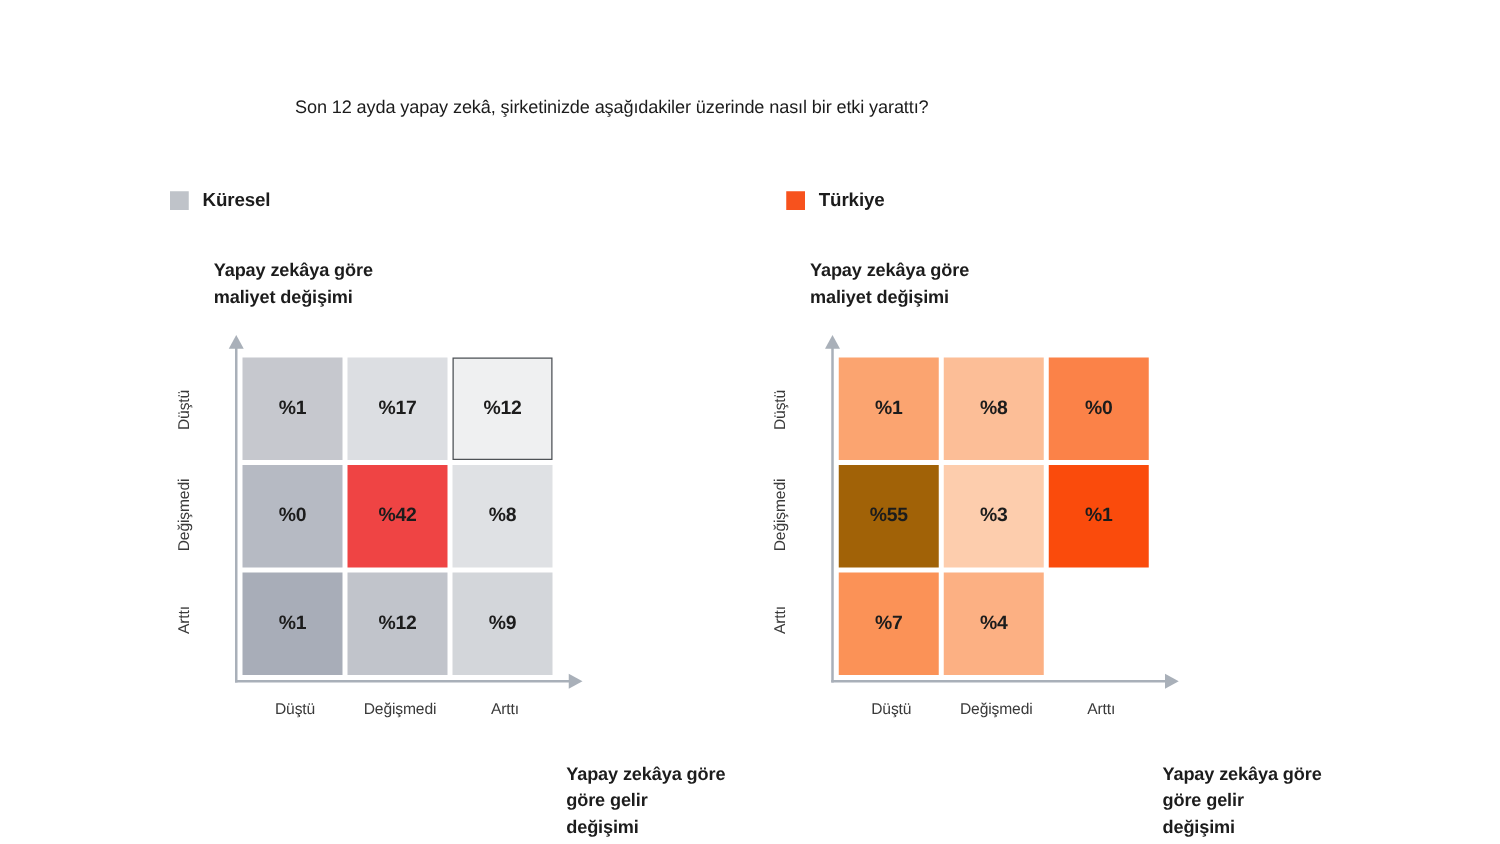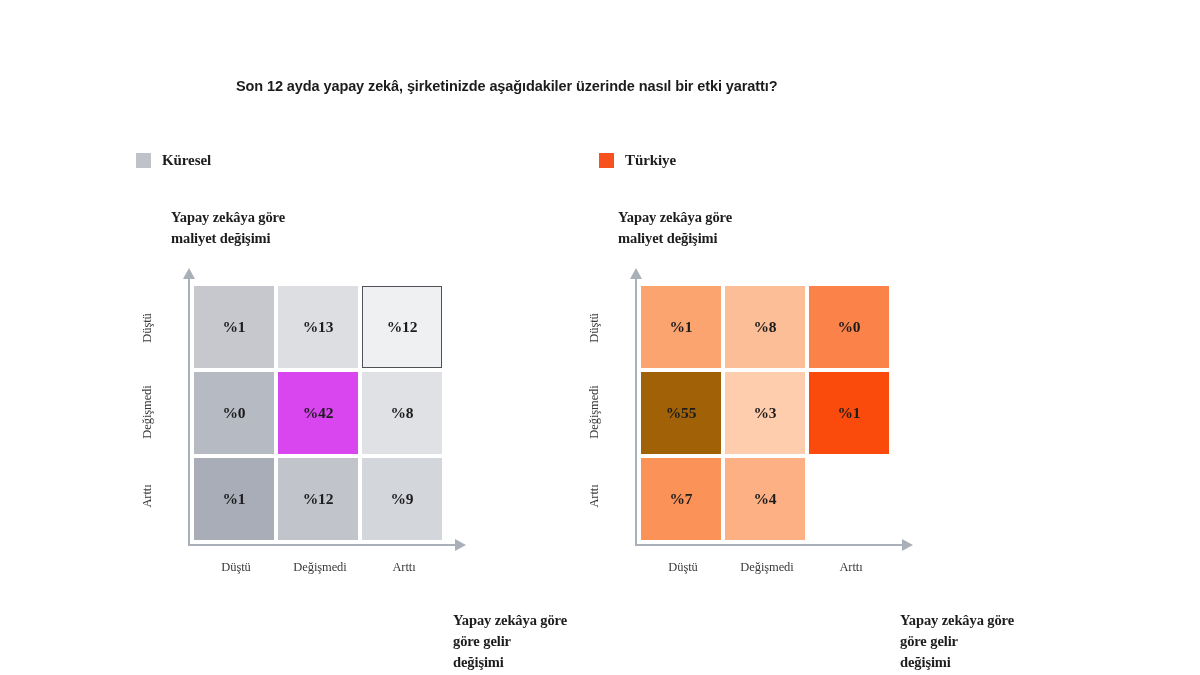--- a/index.html
+++ b/index.html
@@ -15,34 +15,33 @@
     position: relative;
     overflow: hidden;
   }
 
   
   .page-title {
     position: absolute;
     left: 236px;
     top: 78px;
     font-size: 14.5px;
-    font-weight: bold;
+    font-weight: normal;
     letter-spacing: -0.1px;
     color: #1c1c1c;
     white-space: nowrap;
   }
 
   
   .panel {
     position: absolute;
     top: 150px;
-    font-family: Liberation Serif, serif;
   }
   .panel-left  { left: 136px; }
-  .panel-right { left: 583px; padding-left: 16px; }
+  .panel-right { left: 613px; padding-left: 16px; }
 
   
   .legend {
     display: flex;
     align-items: center;
     gap: 11px;
     height: 20px;
   }
   .legend-swatch {
     width: 15px;
@@ -214,24 +213,24 @@
     <div class="axis-x"></div>
 
     <div class="y-ticks">
       <div class="y-tick y-tick-0">Düştü</div>
       <div class="y-tick y-tick-1">Değişmedi</div>
       <div class="y-tick y-tick-2">Arttı</div>
     </div>
 
     <div class="grid">
       <div class="cell" style="background: rgb(198, 200, 206);">%1</div>
-      <div class="cell" style="background: rgb(220, 222, 226);">%13</div>
+      <div class="cell" style="background: rgb(220, 222, 226);">%17</div>
       <div class="cell highlight" style="background: rgb(239, 240, 241);">%12</div>
       <div class="cell" style="background: rgb(182, 186, 195);">%0</div>
-      <div class="cell" style="background: #d946ef;">%42</div>
+      <div class="cell" style="background: #ef4444;">%42</div>
       <div class="cell" style="background: rgb(223, 225, 228);">%8</div>
       <div class="cell" style="background: rgb(168, 173, 184);">%1</div>
       <div class="cell" style="background: rgb(193, 196, 203);">%12</div>
       <div class="cell" style="background: rgb(211, 214, 218);">%9</div>
     </div>
 
     <div class="x-ticks">
       <div class="x-tick">Düştü</div>
       <div class="x-tick">Değişmedi</div>
       <div class="x-tick">Arttı</div>

